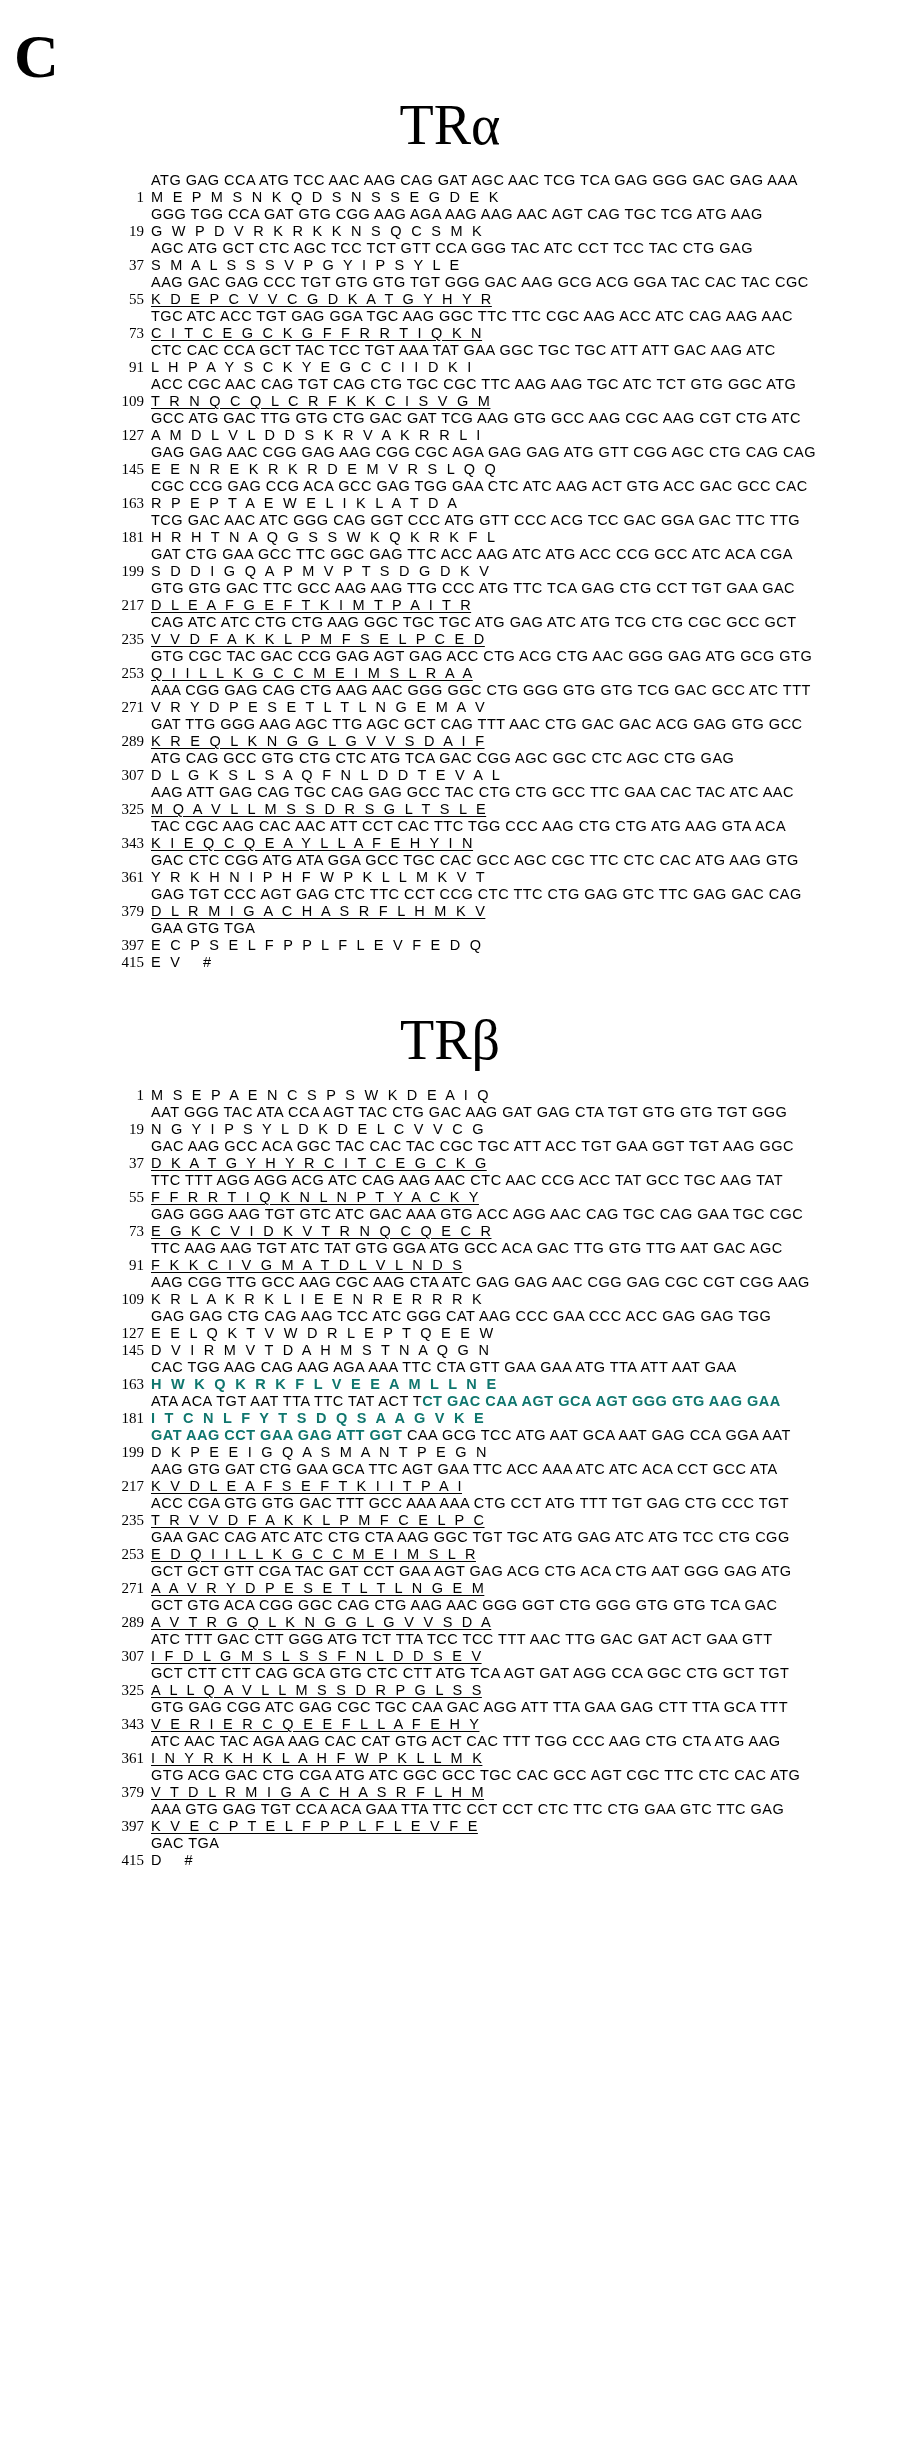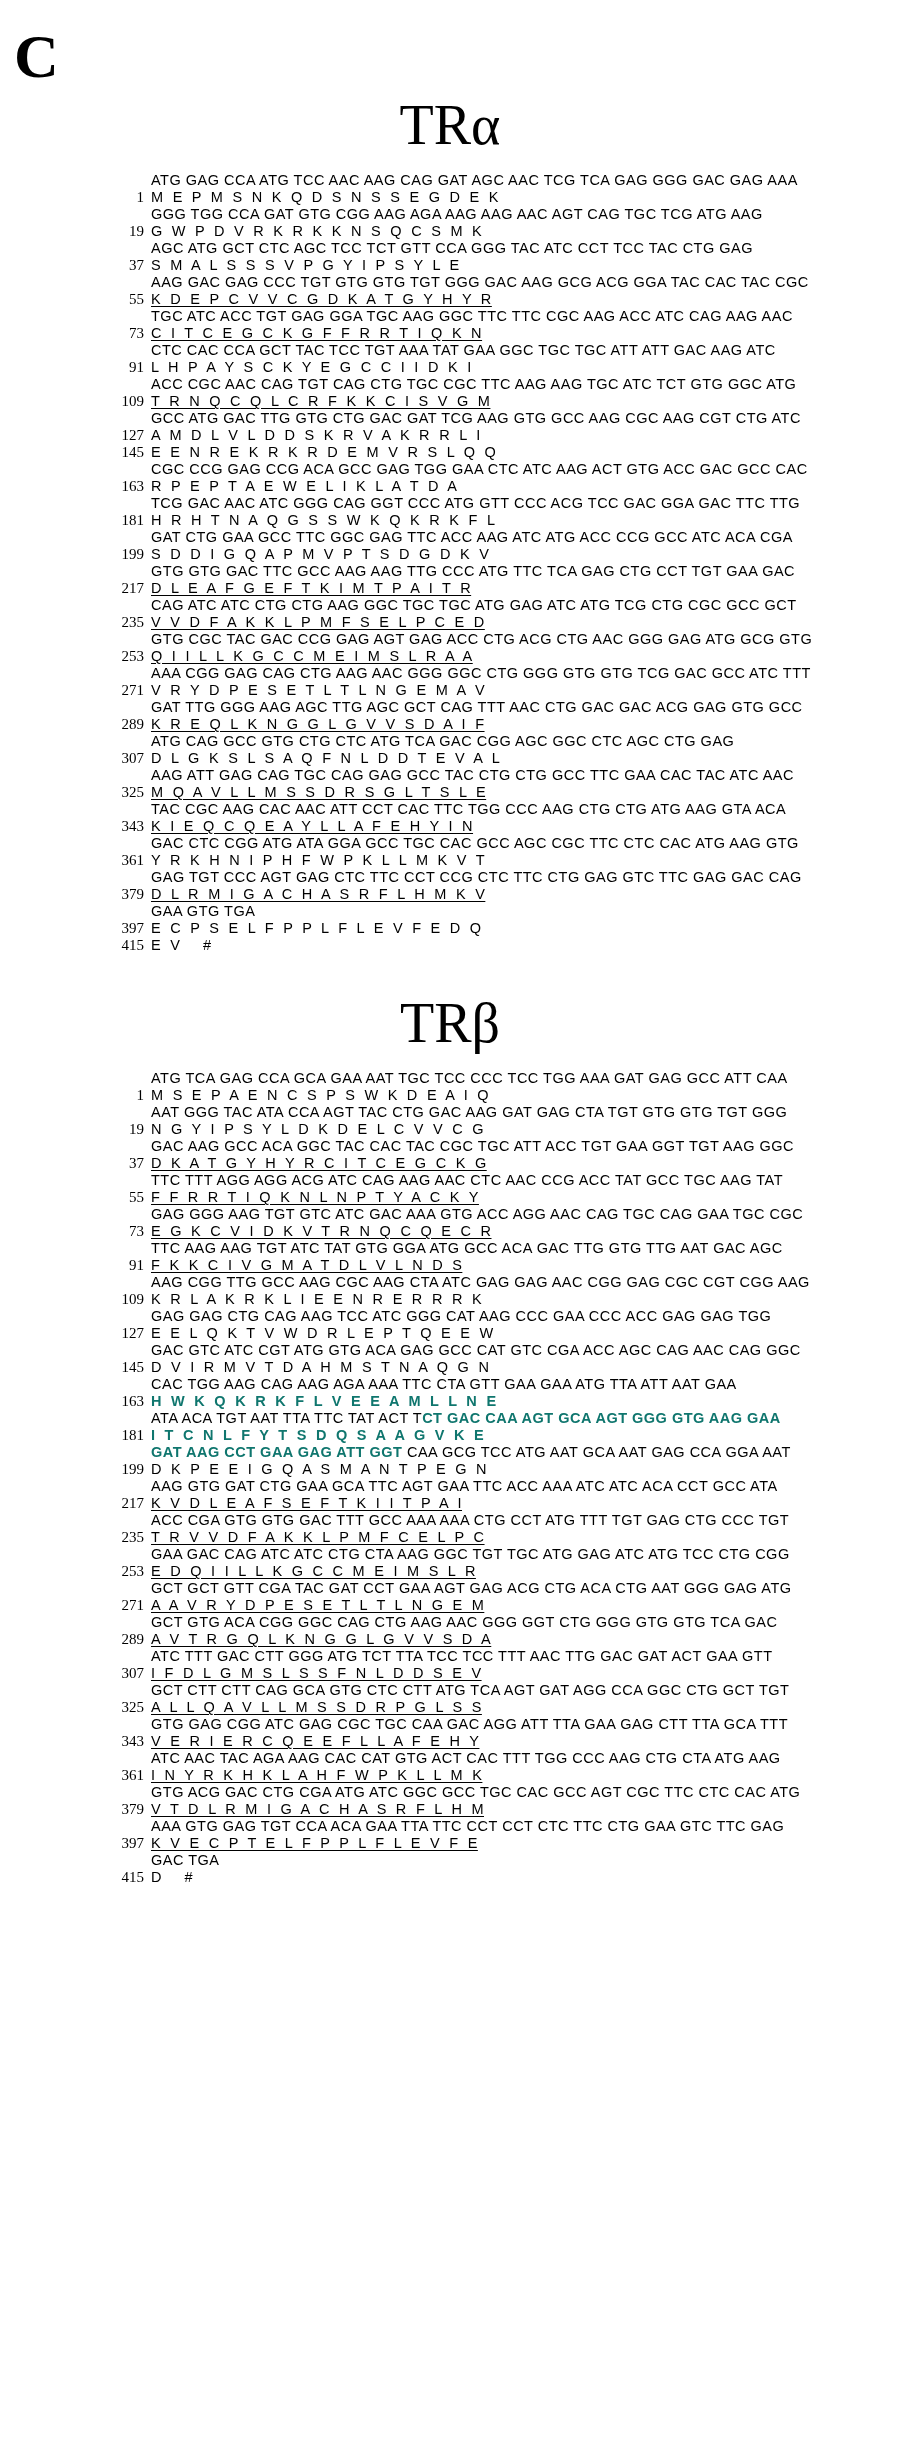--- a/index.html
+++ b/index.html
@@ -147,20 +147,24 @@
       </div>
       <div class="row">
         <div class="num blank">127</div>
         <div class="codons nt-line">GCC ATG GAC TTG GTG CTG GAC GAT TCG AAG GTG GCC AAG CGC AAG CGT CTG ATC</div>
       </div>
       <div class="row">
         <div class="num">127</div>
         <div class="aas">A  M  D  L  V  L  D  D  S  K  R  V  A  K  R  R  L  I</div>
       </div>
       <div class="row">
+        <div class="num blank">145</div>
+        <div class="codons nt-line">GAG GAG AAC CGG GAG AAG CGG CGC AGA GAG GAG ATG GTT CGG AGC CTG CAG CAG</div>
+      </div>
+      <div class="row">
         <div class="num">145</div>
         <div class="aas">E  E  N  R  E  K  R  K  R  D  E  M  V  R  S  L  Q  Q</div>
       </div>
       <div class="row">
         <div class="num blank">163</div>
         <div class="codons nt-line">CGC CCG GAG CCG ACA GCC GAG TGG GAA CTC ATC AAG ACT GTG ACC GAC GCC CAC</div>
       </div>
       <div class="row">
         <div class="num">163</div>
         <div class="aas">R  P  E  P  T  A  E  W  E  L  I  K  L  A  T  D  A</div>
@@ -271,24 +275,20 @@
       </div>
       <div class="row">
         <div class="num">415</div>
         <div class="aas">E  V     #</div>
       </div>
     </div>
 
   <div class="gene-title second">TRβ</div>
   <div class="seq-block" id="block-1">
       <div class="row">
-        <div class="num blank">1</div>
-        <div class="codons nt-line">ATG TCA GAG CCA GCA GAA AAT TGC TCC CCC TCC TGG AAA GAT GAG GCC ATT CAA</div>
-      </div>
-      <div class="row">
         <div class="num">1</div>
         <div class="aas">M  S  E  P  A  E  N  C  S  P  S  W  K  D  E  A  I  Q</div>
       </div>
       <div class="row">
         <div class="num blank">19</div>
         <div class="codons nt-line">AAT GGG TAC ATA CCA AGT TAC CTG GAC AAG GAT GAG CTA TGT GTG GTG TGT GGG</div>
       </div>
       <div class="row">
         <div class="num">19</div>
         <div class="aas">N  G  Y  I  P  S  Y  L  D  K  D  E  L  C  V  V  C  G</div>
@@ -335,24 +335,20 @@
       </div>
       <div class="row">
         <div class="num blank">127</div>
         <div class="codons nt-line">GAG GAG CTG CAG AAG TCC ATC GGG CAT AAG CCC GAA CCC ACC GAG GAG TGG</div>
       </div>
       <div class="row">
         <div class="num">127</div>
         <div class="aas">E  E  L  Q  K  T  V  W  D  R  L  E  P  T  Q  E  E  W</div>
       </div>
       <div class="row">
-        <div class="num blank">145</div>
-        <div class="codons nt-line">GAC GTC ATC CGT ATG GTG ACA GAG GCC CAT GTC CGA ACC AGC CAG AAC CAG GGC</div>
-      </div>
-      <div class="row">
         <div class="num">145</div>
         <div class="aas">D  V  I  R  M  V  T  D  A  H  M  S  T  N  A  Q  G  N</div>
       </div>
       <div class="row">
         <div class="num blank">163</div>
         <div class="codons nt-line">CAC TGG AAG CAG AAG AGA AAA TTC CTA GTT GAA GAA ATG TTA ATT AAT GAA</div>
       </div>
       <div class="row">
         <div class="num">163</div>
         <div class="aas grey">H  W  K  Q  K  R  K  F  L  V  E  E  A  M  L  L  N  E</div>

